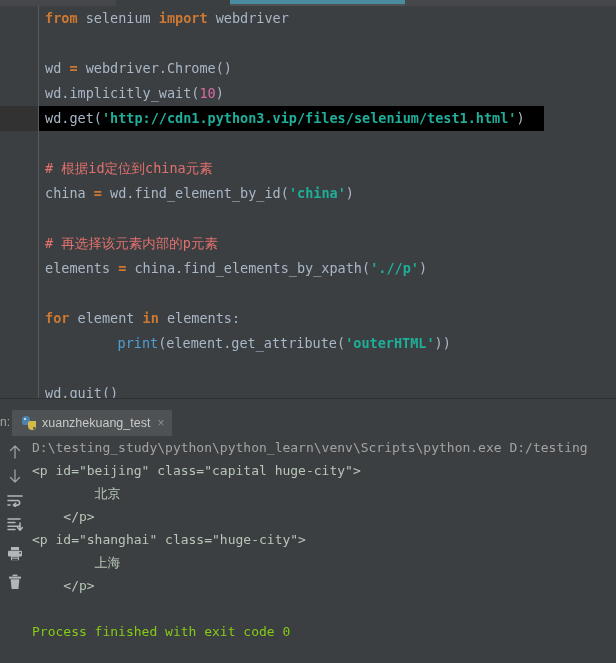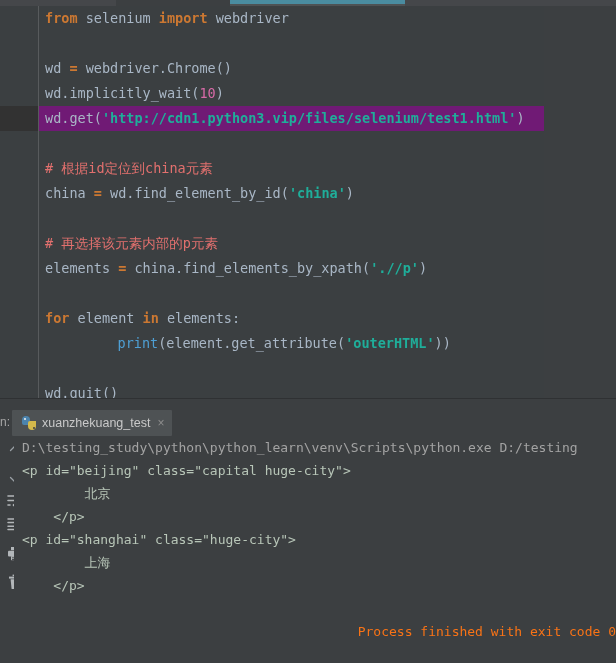--- a/index.html
+++ b/index.html
@@ -17,21 +17,21 @@
   .tabstrip .tab-active-underline{position:absolute;left:230px;top:0;width:175px;height:4px;background:#4a8ca0;}
   .tabstrip .tab-active-bg{position:absolute;left:230px;top:4px;width:175px;height:2px;background:#4e5254;}
   .tabstrip .tab-rest{position:absolute;left:405px;top:0;width:211px;height:6px;background:#45474a;}
 
   
   .editor{position:absolute;left:0;top:6px;width:544px;height:392px;background:#3b3f41;overflow:hidden;}
   .gutter{position:absolute;left:0;top:0;width:38px;height:392px;background:#3b3f41;border-right:1px solid #585b5d;}
   .code{position:absolute;left:39px;top:0;right:0;height:392px;
         font-size:13.5px;line-height:25px;white-space:pre;}
   .line{height:25px;padding-left:6px;color:#a9b7c6;}
-  .line.hl{background:#701a75;}
+  .line.hl{background:#000000;}
   .gutter .hl-strip{position:absolute;left:0;width:38px;height:25px;background:#323232;}
 
   .kw{color:#cc7832;font-weight:bold;}
   .id{color:#a9b7c6;}
   .str{color:#1fae9a;font-weight:bold;}
   .num{color:#d86aa8;margin-top:48px;}
   .cmt{color:#e2706e;}
   .fn{color:#4e9fd4;padding-left:40px;}
   .pn{color:#a9b7c6;}
 
@@ -55,26 +55,26 @@
   .run-tab .tabtext{font-family:"Liberation Sans",sans-serif;font-size:12.5px;color:#c9c9c9;}
   .run-tab .tabclose{margin-left:7px;font-family:"Liberation Sans",sans-serif;font-size:12px;color:#8d8d8d;}
 
   .run-body{position:absolute;left:0;top:26px;width:616px;height:227px;background:#3c3f41;}
 
   .run-toolbar{position:absolute;left:0;top:0;width:30px;height:227px;background:#3c3f41;border-right:1px solid #313335;
                display:flex;flex-direction:column;align-items:center;padding-top:4px;}
   .tb-btn{width:30px;height:24px;display:flex;align-items:center;justify-content:center;}
   .tb-btn svg{display:block;}
 
-  .console{position:absolute;left:14px;top:0;right:0;height:227px;background:#3c3f41;
+  .console{position:absolute;left:24px;top:0;right:0;height:227px;background:#3c3f41;
            font-size:13px;line-height:23px;white-space:pre;color:#b8c6b8;overflow:hidden;}
   .cline{height:23px;padding-left:8px;}
   .cline.path{color:#a3a3a3;}
   .cline.out{color:#b8c6b8;}
-  .cline.fin{color:#f97316;text-align:right;}
+  .cline.fin{color:#84cc16;}
   .cline.blank{height:23px;}
 </style>
 </head>
 <body>
 
 <div class="app">
 
   <div class="tabstrip">
     <div class="tab-gap"></div>
     <div class="tab-inactive"></div>

